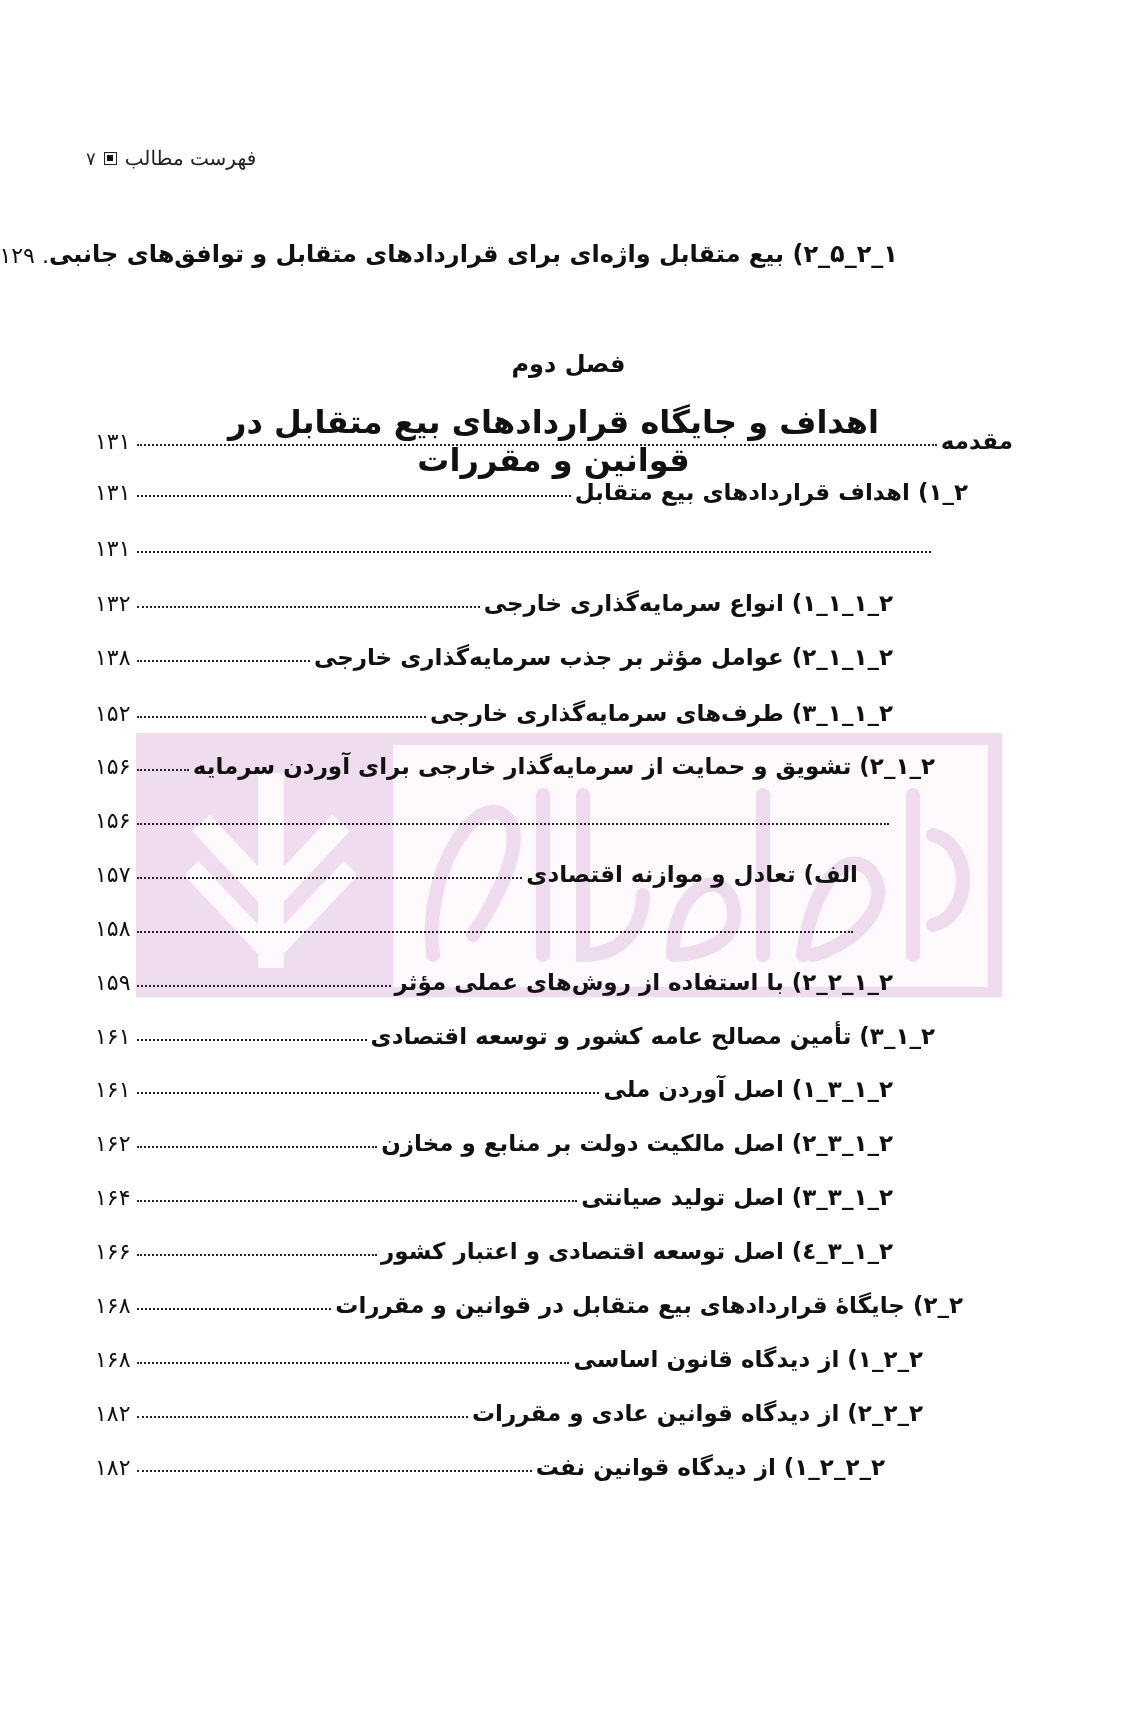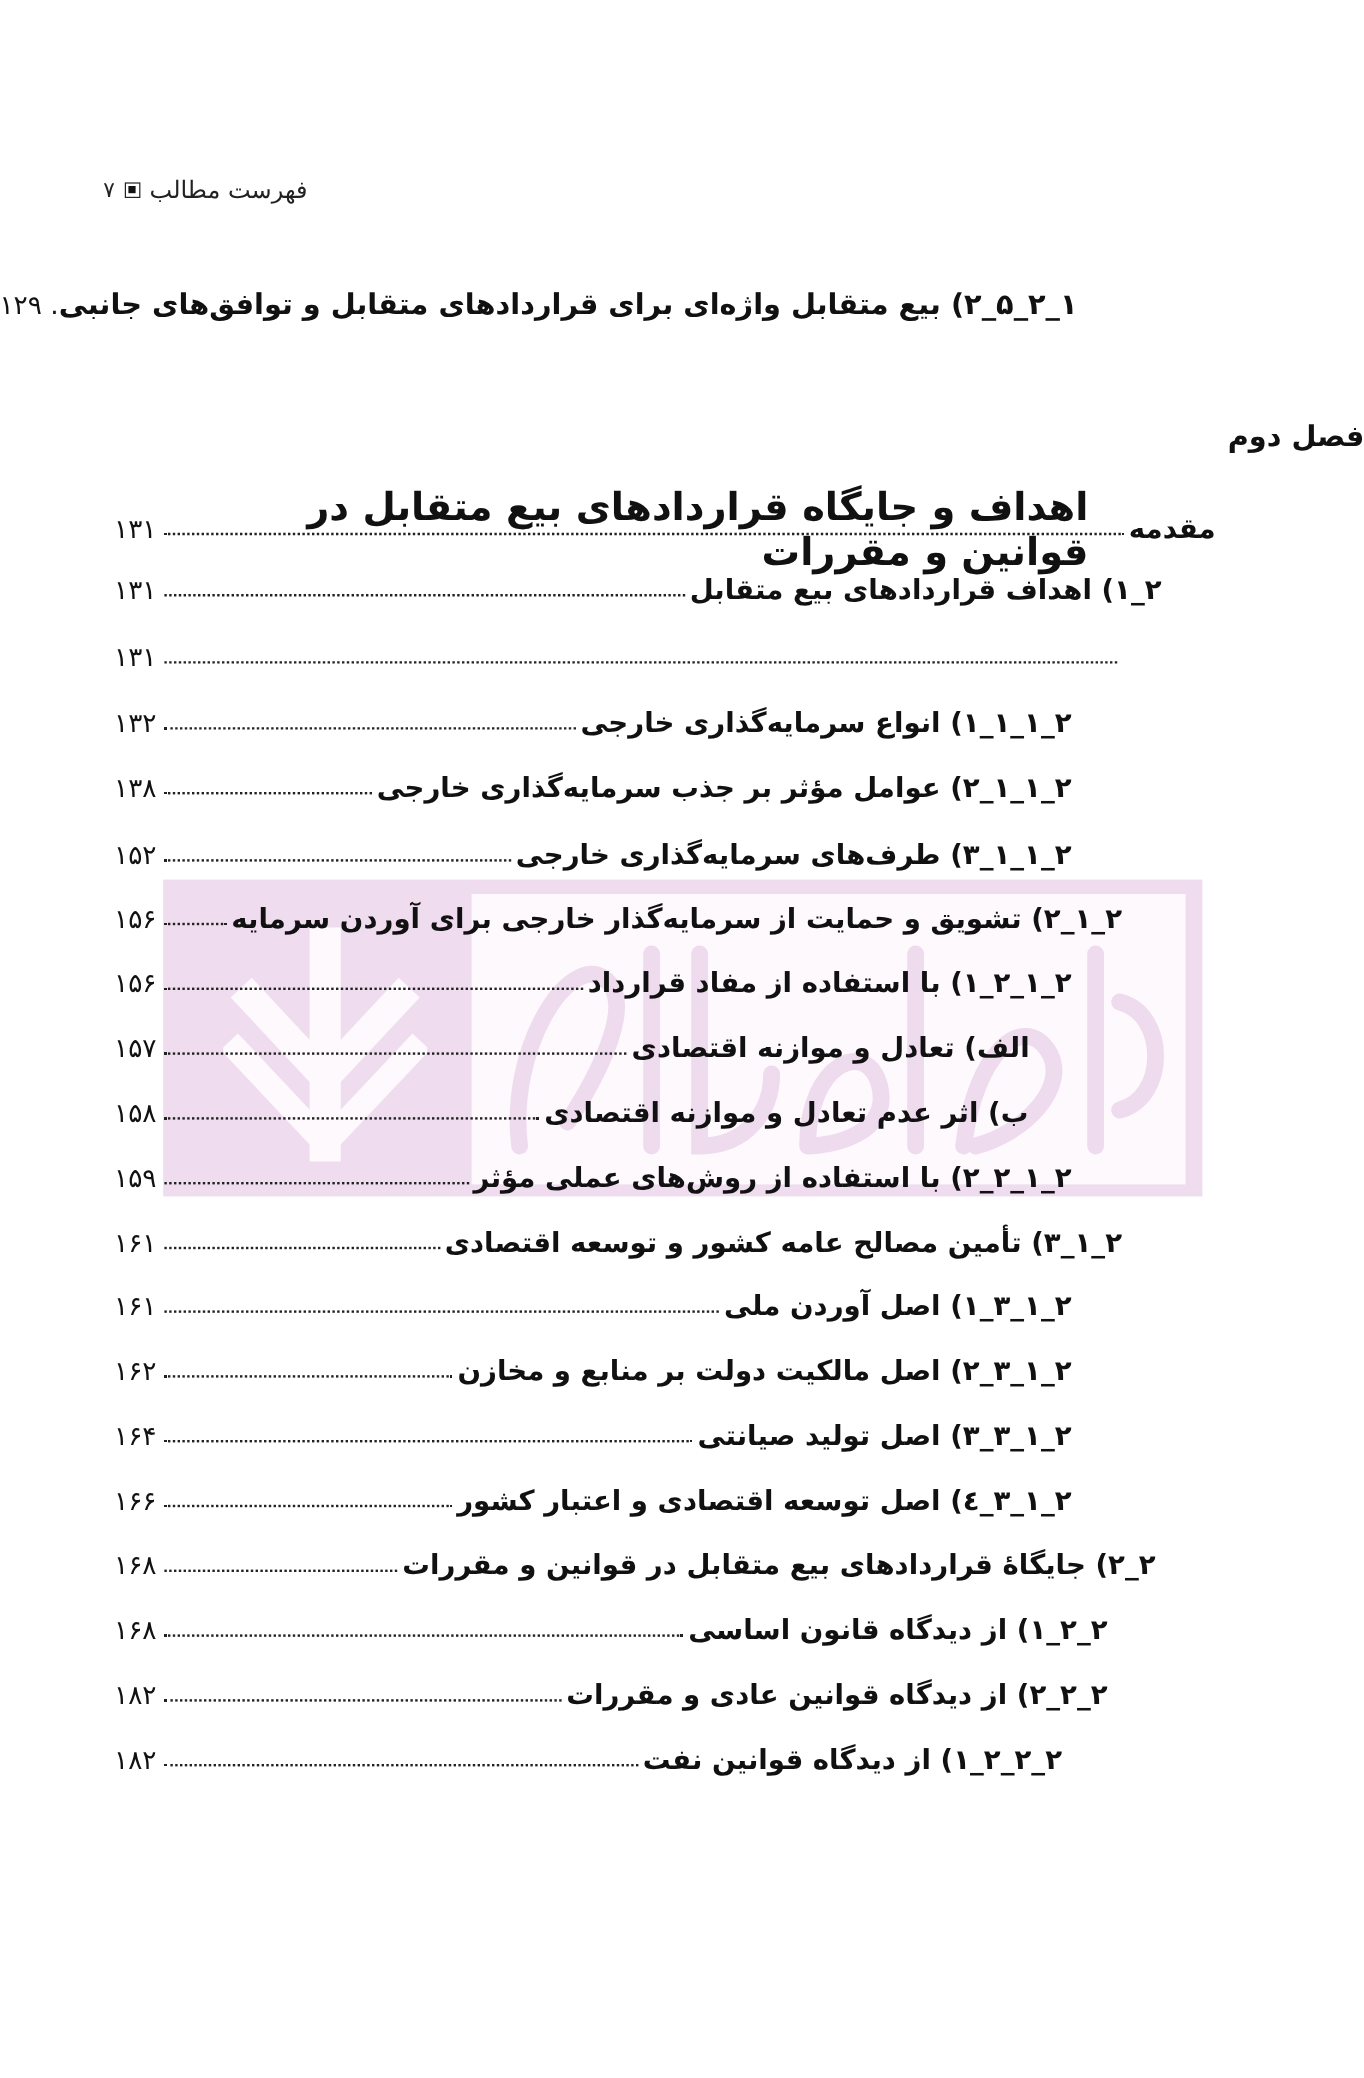--- a/index.html
+++ b/index.html
@@ -71,20 +71,21 @@
     }
     .running-header .box-icon::after {
       content: ""; width: 6px; height: 6px; background: #111;
     }
     .running-header .title { direction: rtl; font-weight: normal; letter-spacing: 0.5px; }
 
     
     .chapter {
       position: absolute;
       left: 0; right: 0;
+      text-align: center;
       font-weight: bold;
       z-index: 2;
     }
     .chapter-no { top: 350px; font-size: 24px; }
     .chapter-title { top: 403px; font-size: 32px; left: 200px; right: 230px; }
 
     
     .toc-row {
       position: absolute;
       left: 95px;
@@ -183,31 +184,29 @@
     <span class="entry-label">۲_۱_۱_۳) طرف‌های سرمایه‌گذاری خارجی</span>
     <span class="leader"></span>
     <span class="page">۱۵۲</span>
   </div>
     <div class="toc-row" style="top: 743px; right: 202px;">
     <span class="entry-label">۲_۱_۲) تشویق و حمایت از سرمایه‌گذار خارجی برای آوردن سرمایه</span>
     <span class="leader"></span>
     <span class="page">۱۵۶</span>
   </div>
     <div class="toc-row" style="top: 797px; right: 244px;">
-    <span class="entry-label">۲_۱_۲_۱) با استفاده از مفاد قرارداد</span>
     <span class="leader"></span>
     <span class="page">۱۵۶</span>
   </div>
     <div class="toc-row" style="top: 851px; right: 279px;">
     <span class="entry-label">الف) تعادل و موازنه اقتصادی</span>
     <span class="leader"></span>
     <span class="page">۱۵۷</span>
   </div>
     <div class="toc-row" style="top: 905px; right: 280px;">
-    <span class="entry-label">ب) اثر عدم تعادل و موازنه اقتصادی</span>
     <span class="leader"></span>
     <span class="page">۱۵۸</span>
   </div>
     <div class="toc-row" style="top: 959px; right: 244px;">
     <span class="entry-label">۲_۱_۲_۲) با استفاده از روش‌های عملی مؤثر</span>
     <span class="leader"></span>
     <span class="page">۱۵۹</span>
   </div>
     <div class="toc-row" style="top: 1013px; right: 202px;">
     <span class="entry-label">۲_۱_۳) تأمین مصالح عامه کشور و توسعه اقتصادی</span>

